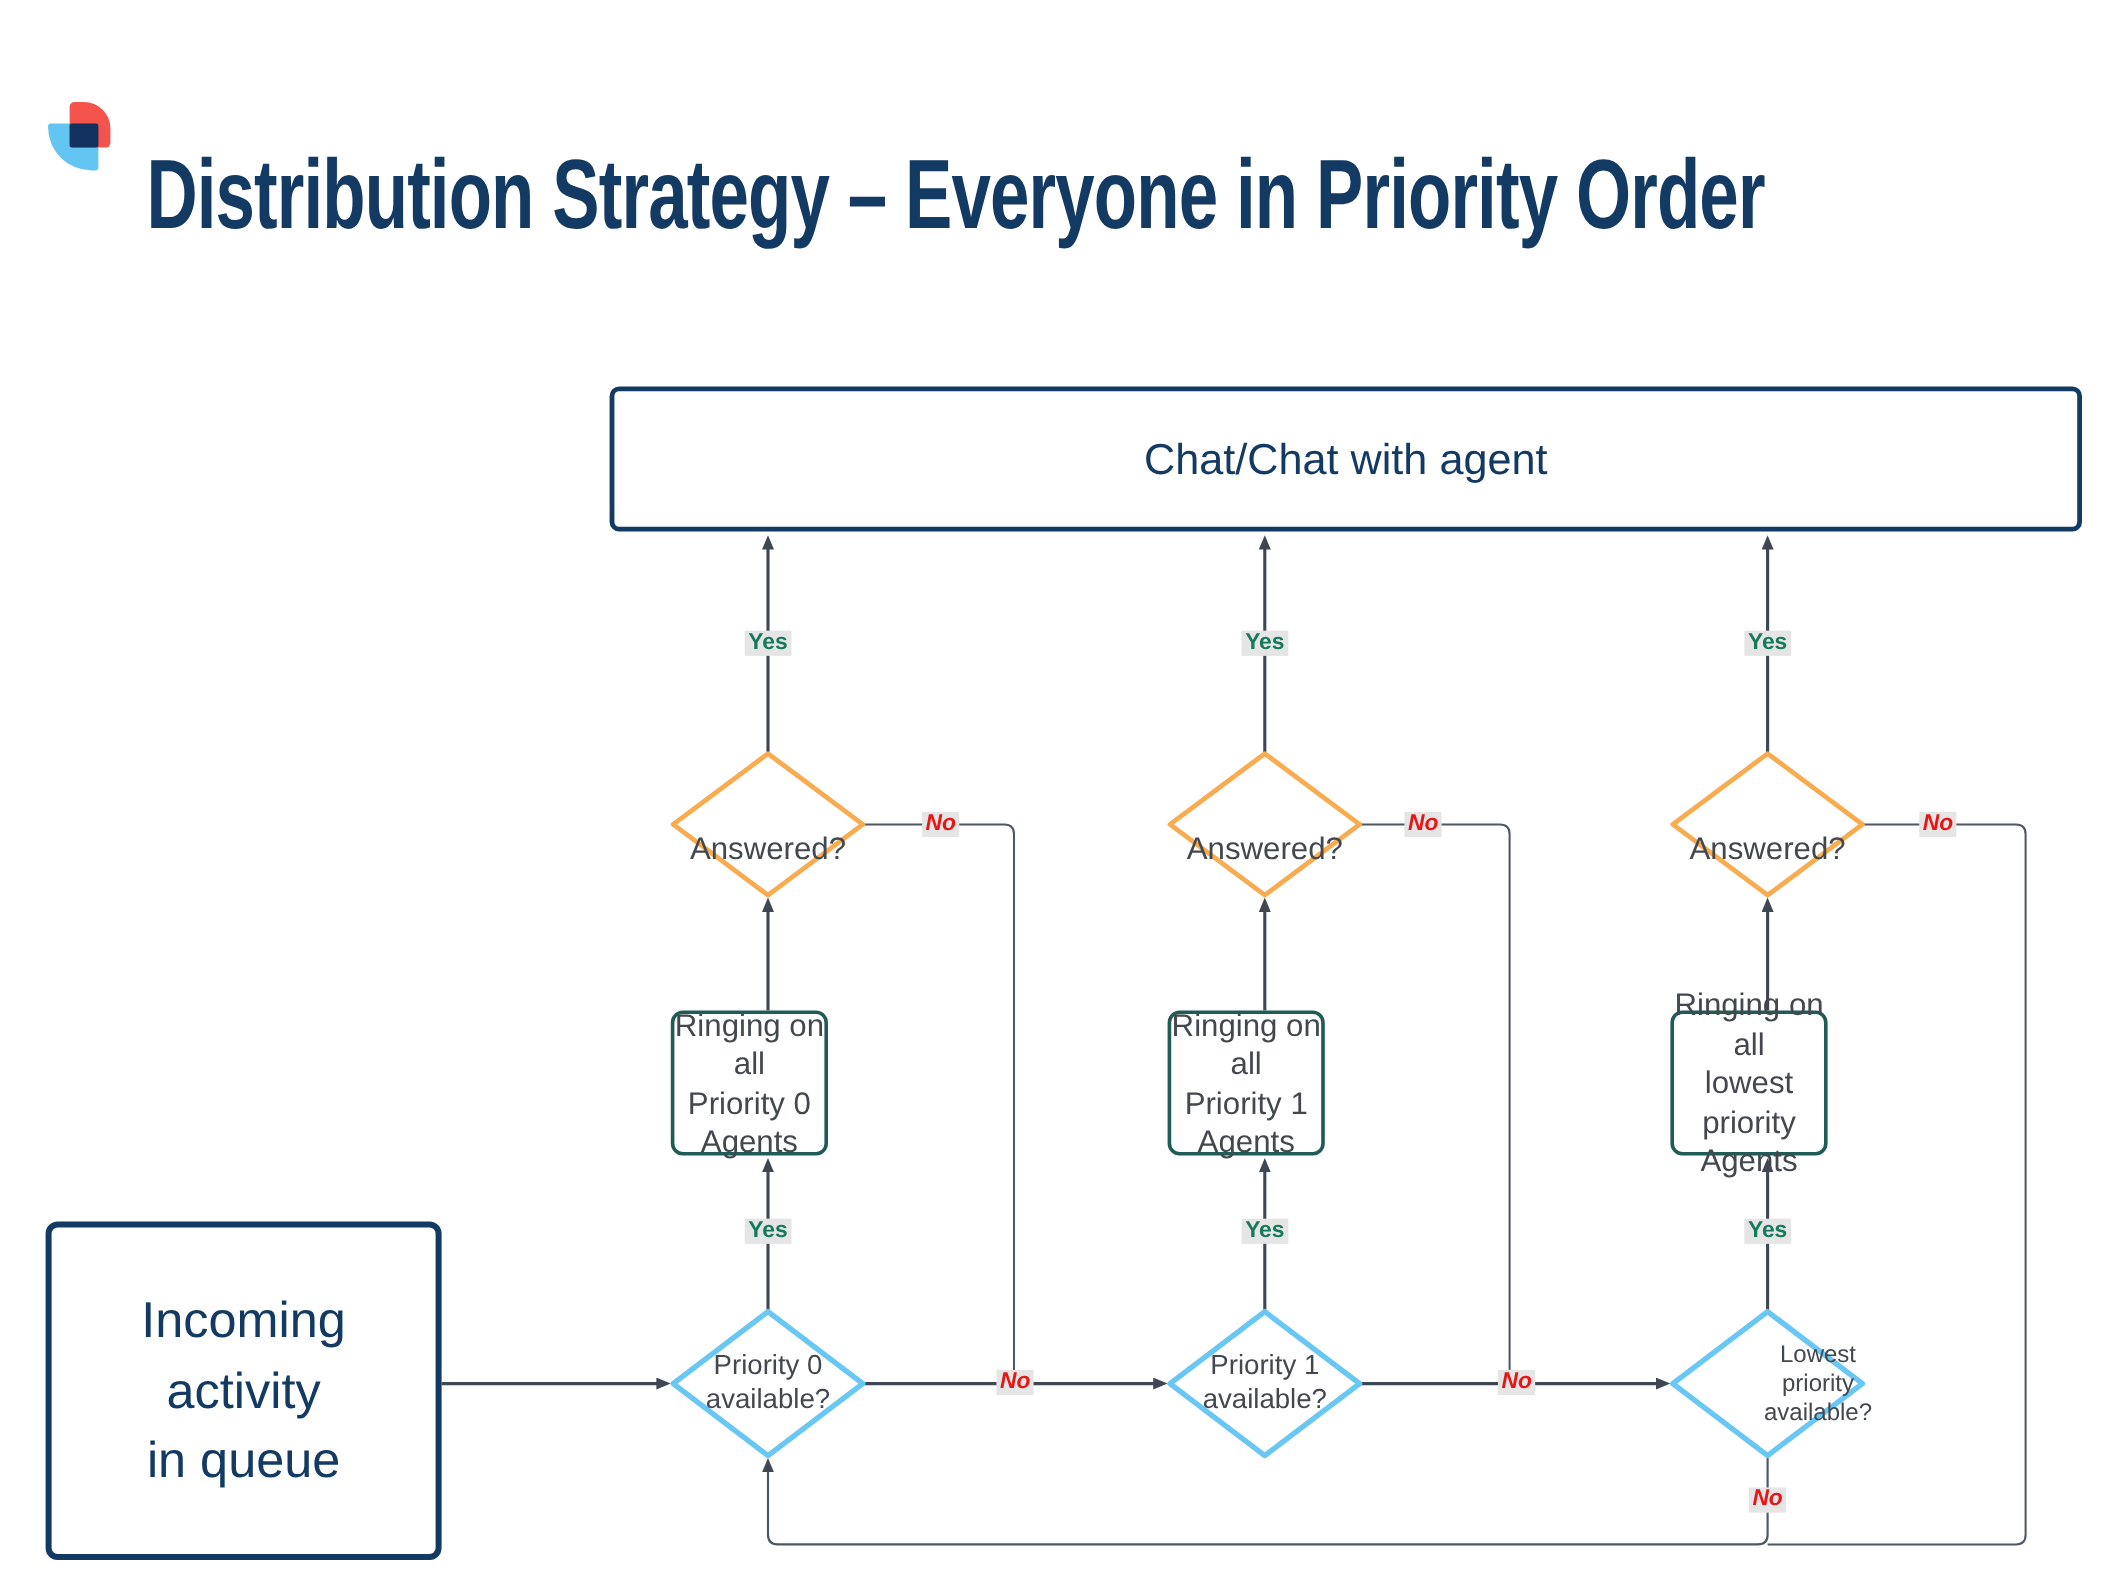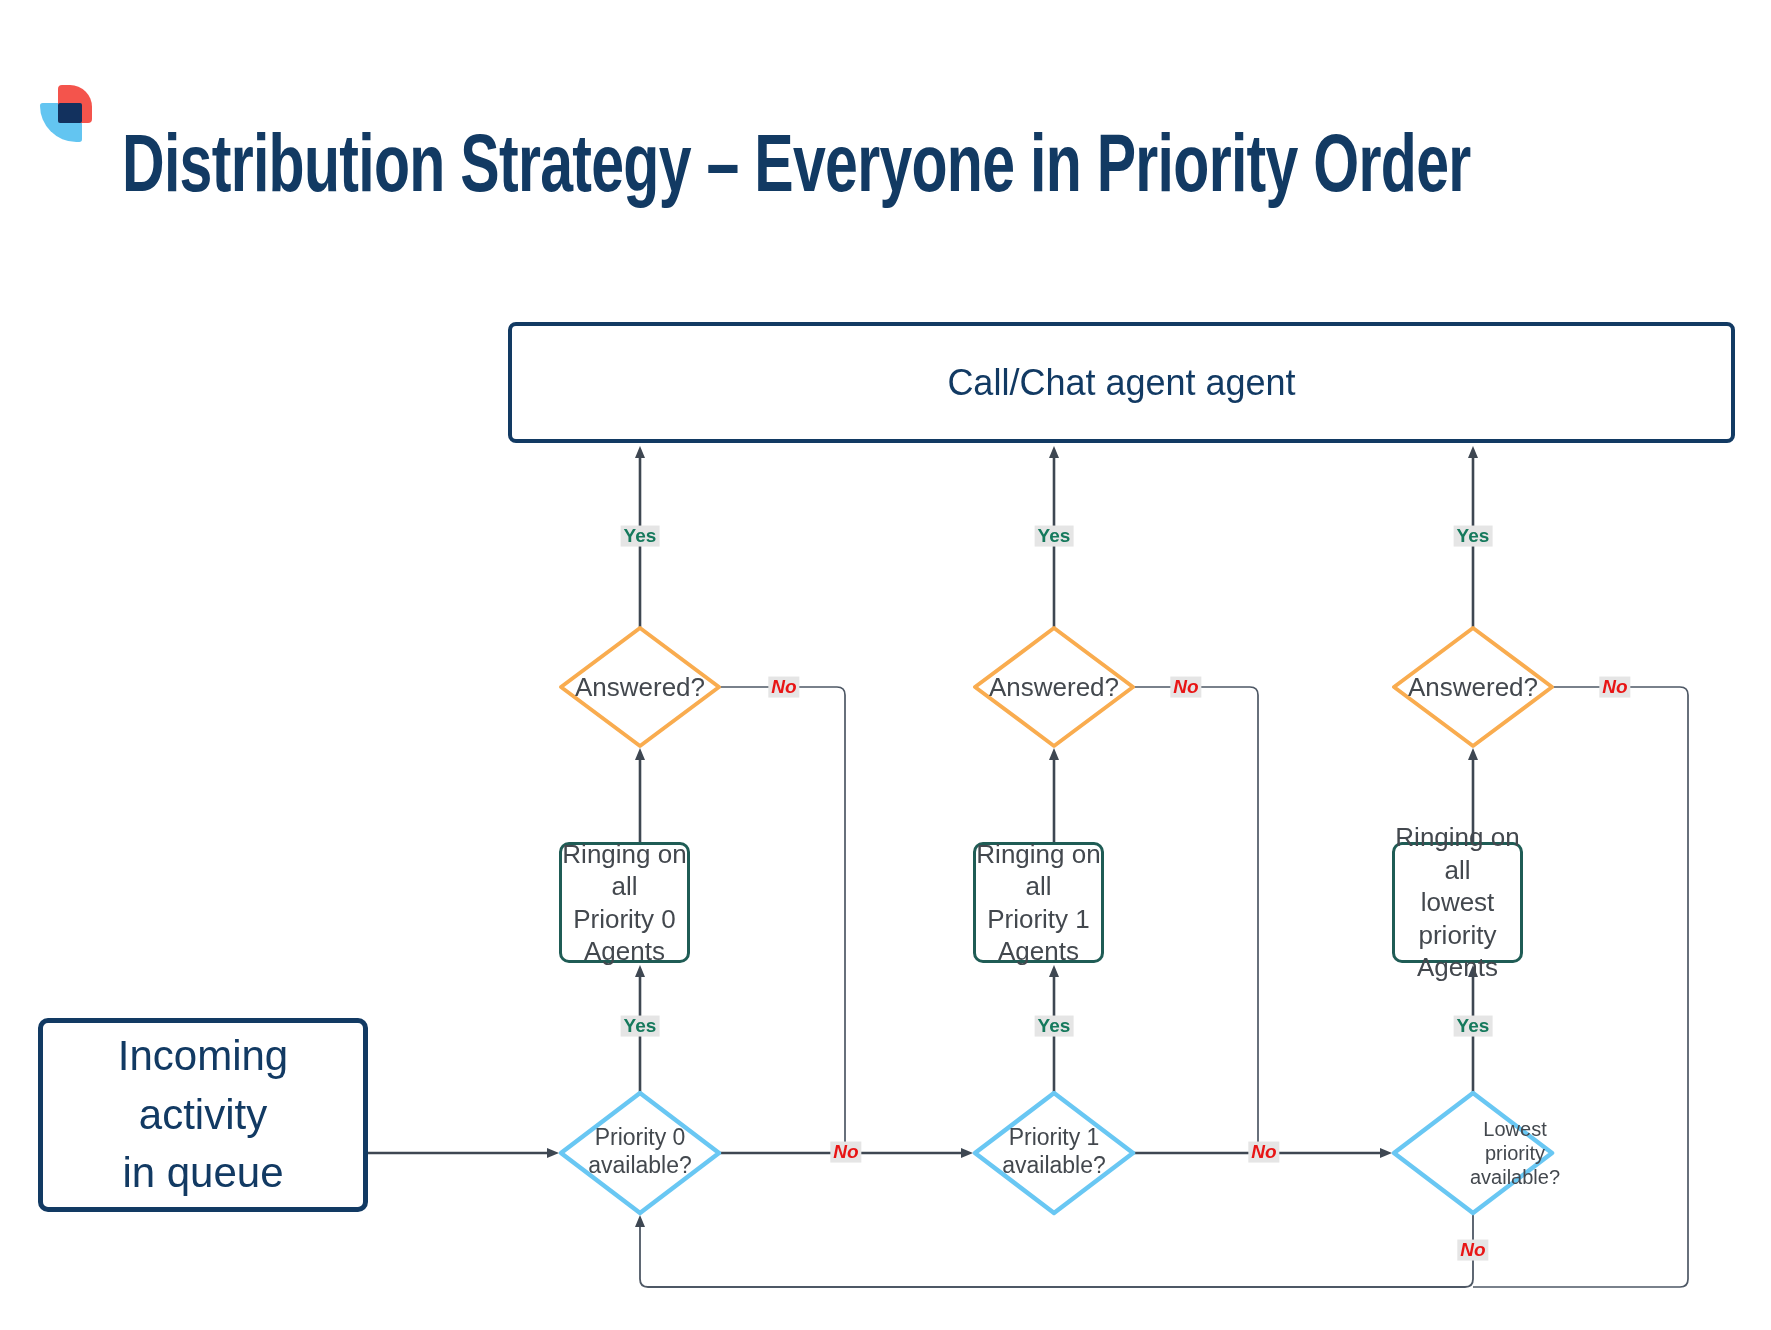--- a/index.html
+++ b/index.html
@@ -15,28 +15,28 @@
   
   .title{
     left:122px;top:122px;margin:0;color:#123A63;font-weight:bold;font-size:82px;line-height:1;
     white-space:nowrap;transform:scaleX(0.72);transform-origin:0 50%;letter-spacing:-1px;
   }
   
   .node{box-sizing:border-box;background:#fff;display:flex;align-items:center;justify-content:center;
         text-align:center;white-space:pre-line;}
   .callchat{left:508px;top:322px;width:1227px;height:121px;border:4px solid #123A63;border-radius:8px;
             color:#123A63;font-size:36px;}
-  .incoming{left:38px;top:1018px;width:330px;height:194px;border:5px solid #123A63;border-radius:10px;
+  .incoming{left:38px;top:1018px;width:330px;height:282px;border:5px solid #123A63;border-radius:10px;
             color:#123A63;font-size:42px;line-height:1.4;}
   .ringing{top:842px;width:131px;height:121px;border:3px solid #1F5C55;border-radius:10px;
            color:#43484E;font-size:26px;line-height:1.25;}
   .ring0{left:559px;} .ring1{left:973px;} .ring2{left:1392px;}
   
   .dtext{color:#43484E;text-align:center;white-space:pre-line;}
-  .answered-t{top:671px;width:158px;font-size:26px;line-height:32px;}
+  .answered-t{top:691px;width:158px;font-size:26px;line-height:32px;}
   .ans0{left:561px;} .ans1{left:975px;} .ans2{left:1394px;}
   .avail-t{top:1124px;width:180px;font-size:23px;line-height:1.2;}
   .av0{left:550px;} .av1{left:964px;}
   .avail3-t{top:1117px;left:1425px;width:180px;font-size:20px;line-height:1.2;}
   
   .lbl{transform:translate(-50%,-50%);font-weight:bold;font-size:19px;background:#e5e5e5;
        padding:0 3px;line-height:1.1;white-space:nowrap;}
   .yes{color:#15795C;}
   .no{color:#E81515;font-style:italic;}
   svg.overlay{position:absolute;left:0;top:0;}
@@ -85,21 +85,21 @@
 
   <div class="abs">
     <div class="abs logo-blue"></div>
     <div class="abs logo-red"></div>
     <div class="abs logo-navy"></div>
   </div>
 
   <h1 class="abs title">Distribution Strategy – Everyone in Priority Order</h1>
 
   <div class="abs node callchat">
-    <span>Call/Chat agent agent</span>
+    <span>Chat/Chat with agent</span>
   </div>
   <div class="abs node incoming">
     <span>Incoming
 activity
 in queue</span>
   </div>
   <div class="abs node ringing ring0">
     <span>Ringing on all
 Priority 0
 Agents</span>

